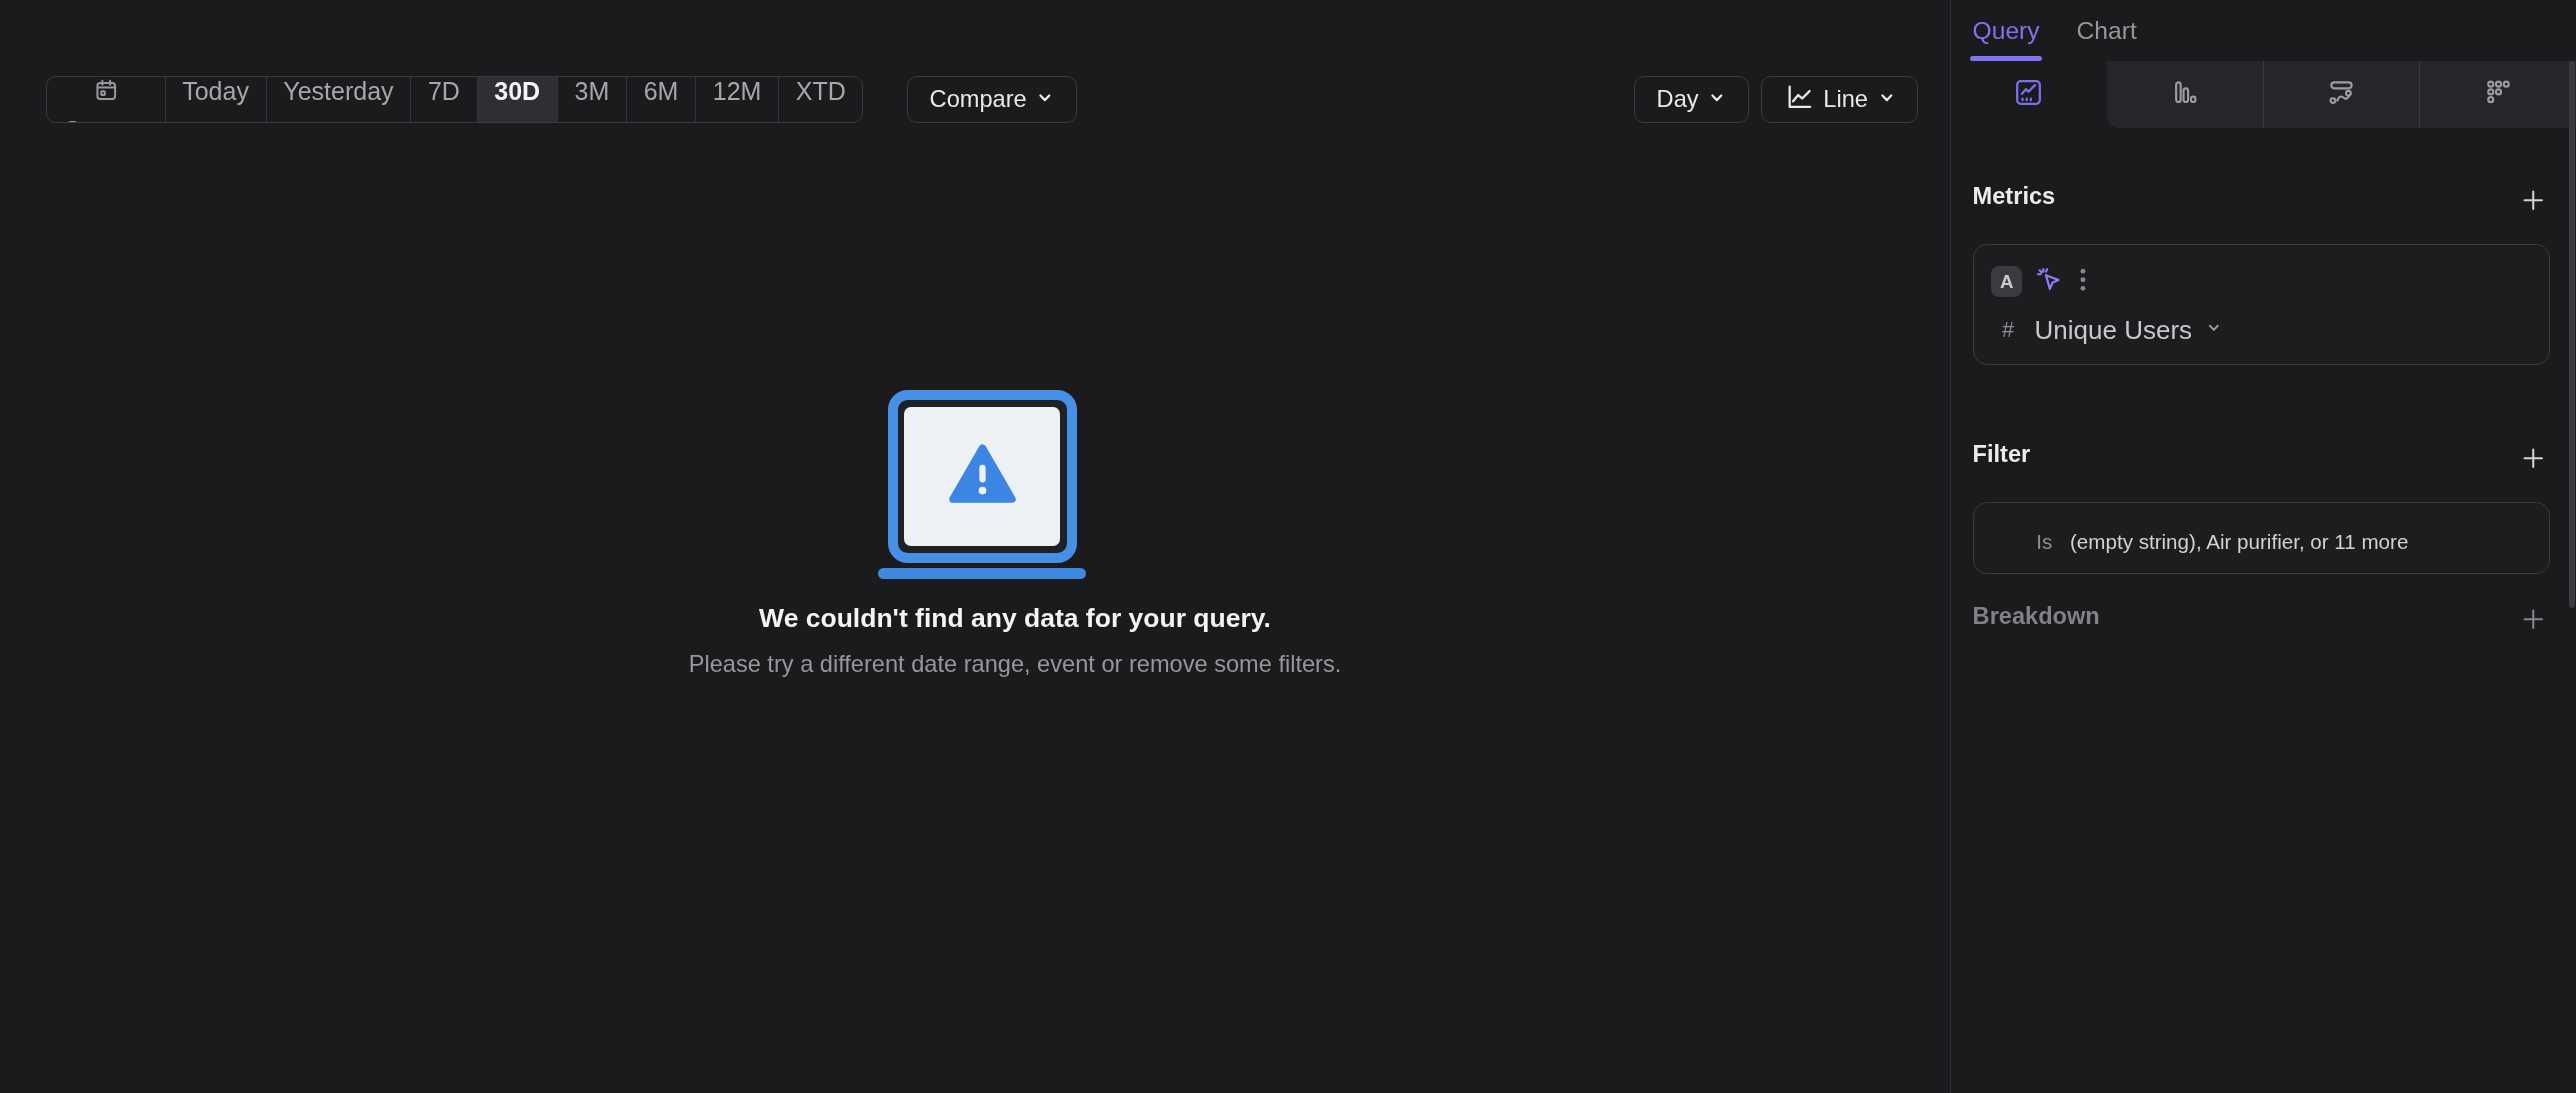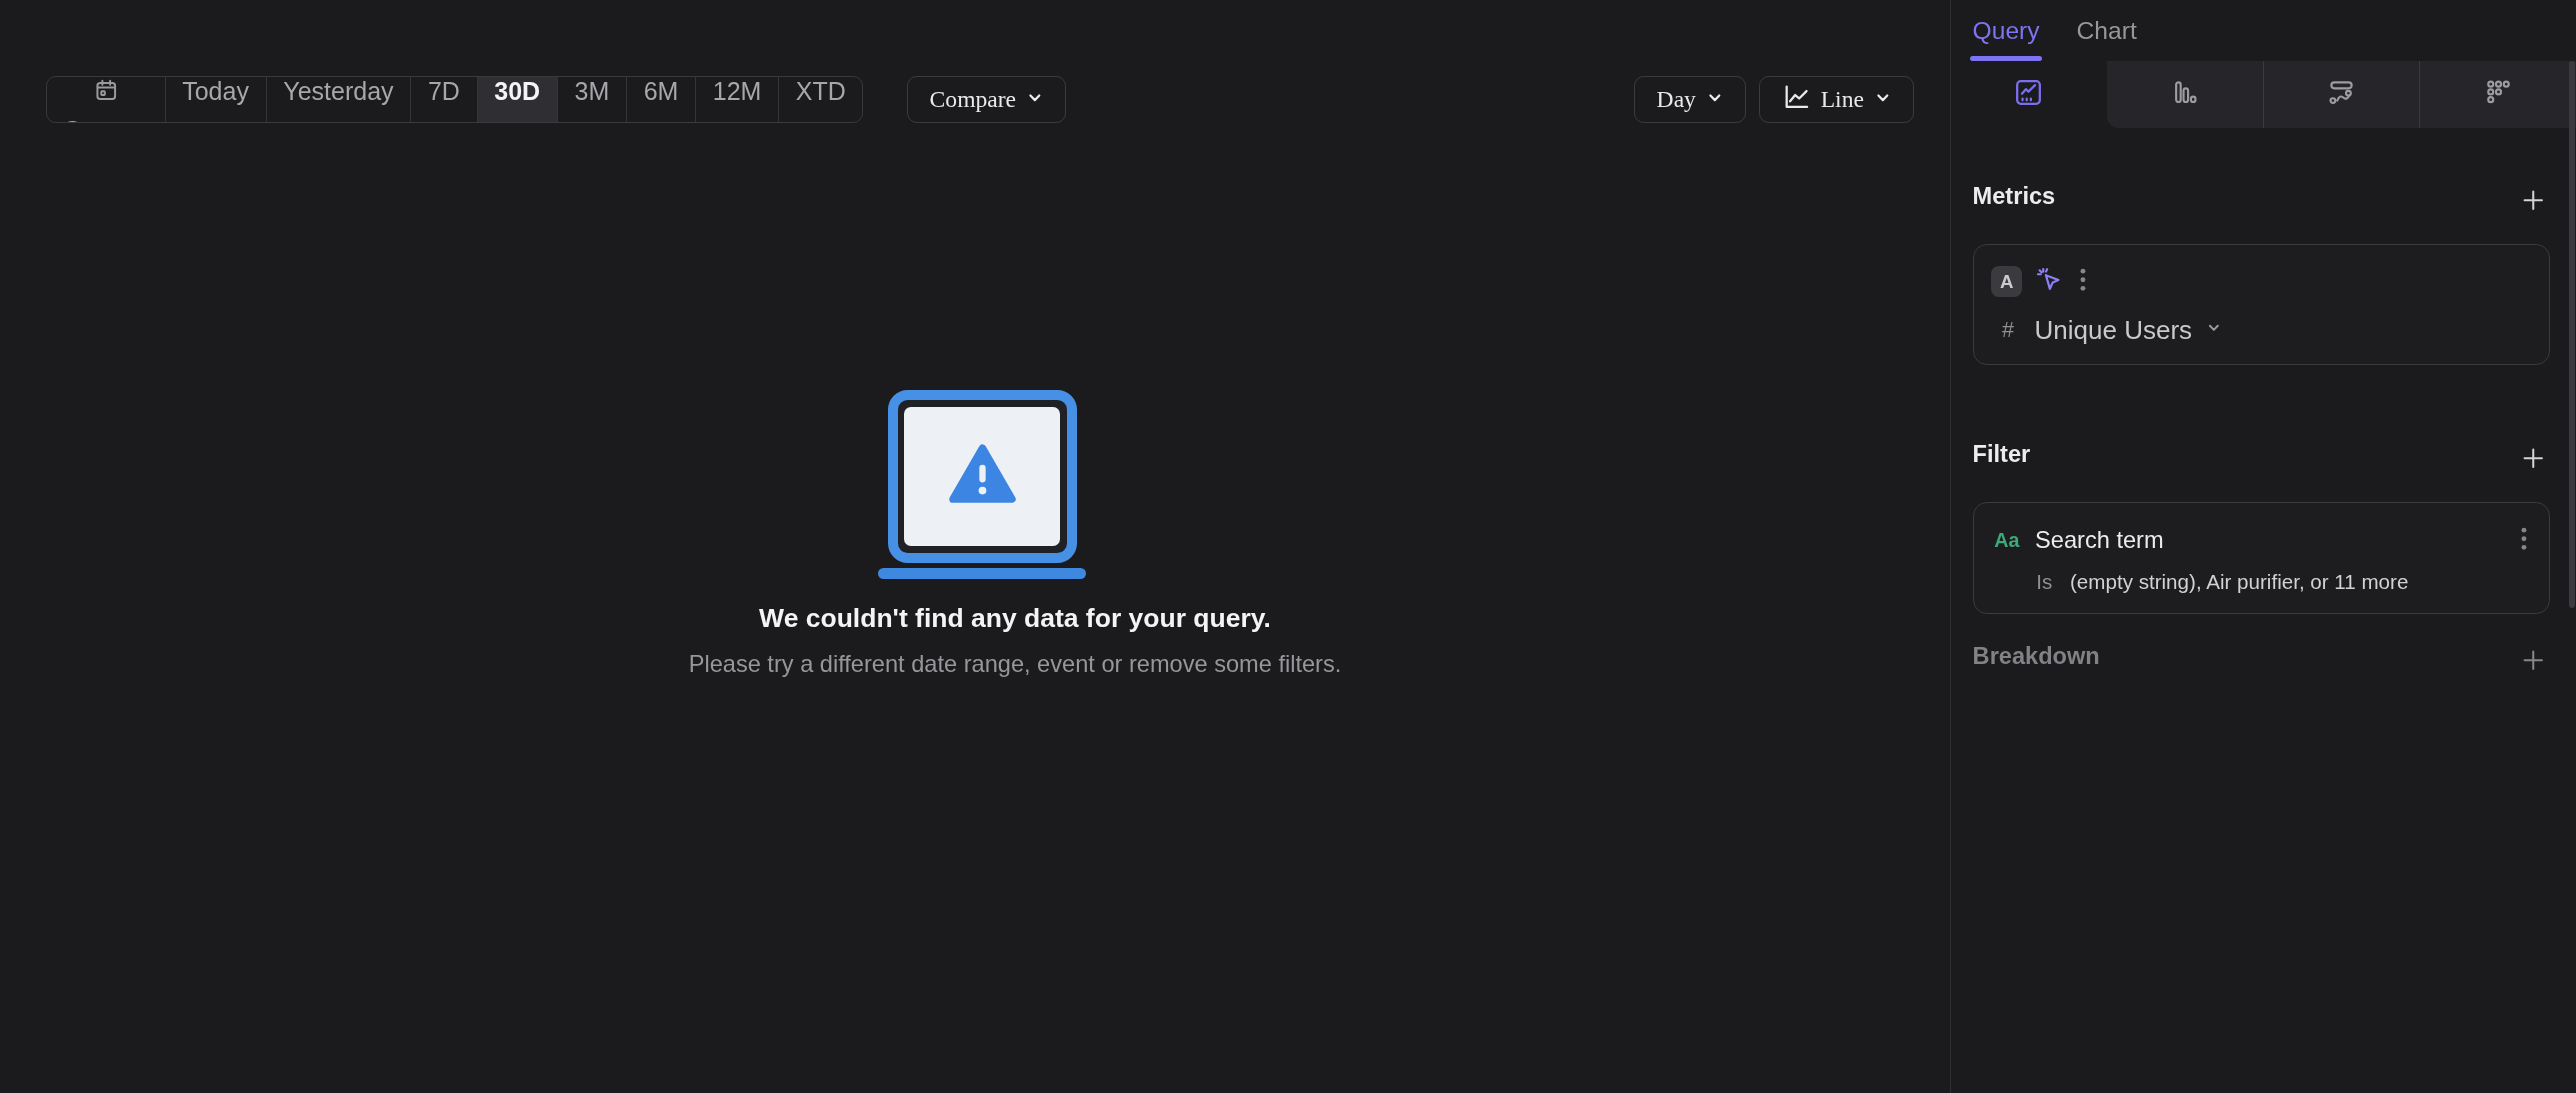--- a/index.html
+++ b/index.html
@@ -25,21 +25,21 @@
     border-left:1px solid #353539; white-space:nowrap;flex-direction:column;
   }
   .seg-item:first-child { border-left:none; padding:0 15.7px; }
   .seg-item.selected { background:#2e2e33; color:#f4f4f6; font-weight:600; }
   .seg-item svg { display:block; }
 
   .pill-btn {
     height:47px; display:flex; align-items:center; gap:9.8px;
     padding:0 21.6px; font-size:23.6px; color:#e9e9eb; font-weight:500;
     border:1px solid #3c3c40; border-radius:9.8px; cursor:pointer;
-    background:transparent; white-space:nowrap;font-family:Liberation Serif, serif;
+    background:transparent; white-space:nowrap;
   }
   .compare-btn { position:absolute; left:907px; top:76px; }
   .right-controls { position:absolute; left:1634px; top:76px; display:flex; gap:12.8px; }
 
   .chev { flex:0 0 auto; }
 
   
   .empty-state {
     position:absolute; top:390px; left:0; width:1950px;
     display:flex; flex-direction:column; align-items:center;margin-left:40px;
@@ -320,33 +320,20 @@
       <button class="icon-btn">
         <span>
           <svg width="26.5" height="26.5" viewBox="0 0 26 26" fill="none" stroke="#d4d4d7" stroke-width="2" stroke-linecap="round">
               <path d="M13 4.5 V21.5 M4.5 13 H21.5"></path>
             </svg>
         </span>
       </button>
     </div>
 
     <div class="card">
-      <div class="card-row1">
-        <span class="aa-badge">Aa</span>
-        <span class="card-label">Search term</span>
-        <button class="icon-btn">
-          <span>
-            <svg width="7.9" height="29.5" viewBox="0 0 6 24" fill="#85858a">
-                <circle cx="3" cy="5" r="2"></circle>
-                <circle cx="3" cy="12" r="2"></circle>
-                <circle cx="3" cy="19" r="2"></circle>
-              </svg>
-          </span>
-        </button>
-      </div>
       <div class="filter-row2">
         <span class="op-label">Is</span>
         <span class="filter-value">(empty string), Air purifier, or 11 more</span>
       </div>
     </div>
 
     <div class="section-header breakdown-header">
       <span class="section-title disabled">Breakdown</span>
       <button class="icon-btn">
         <span>

